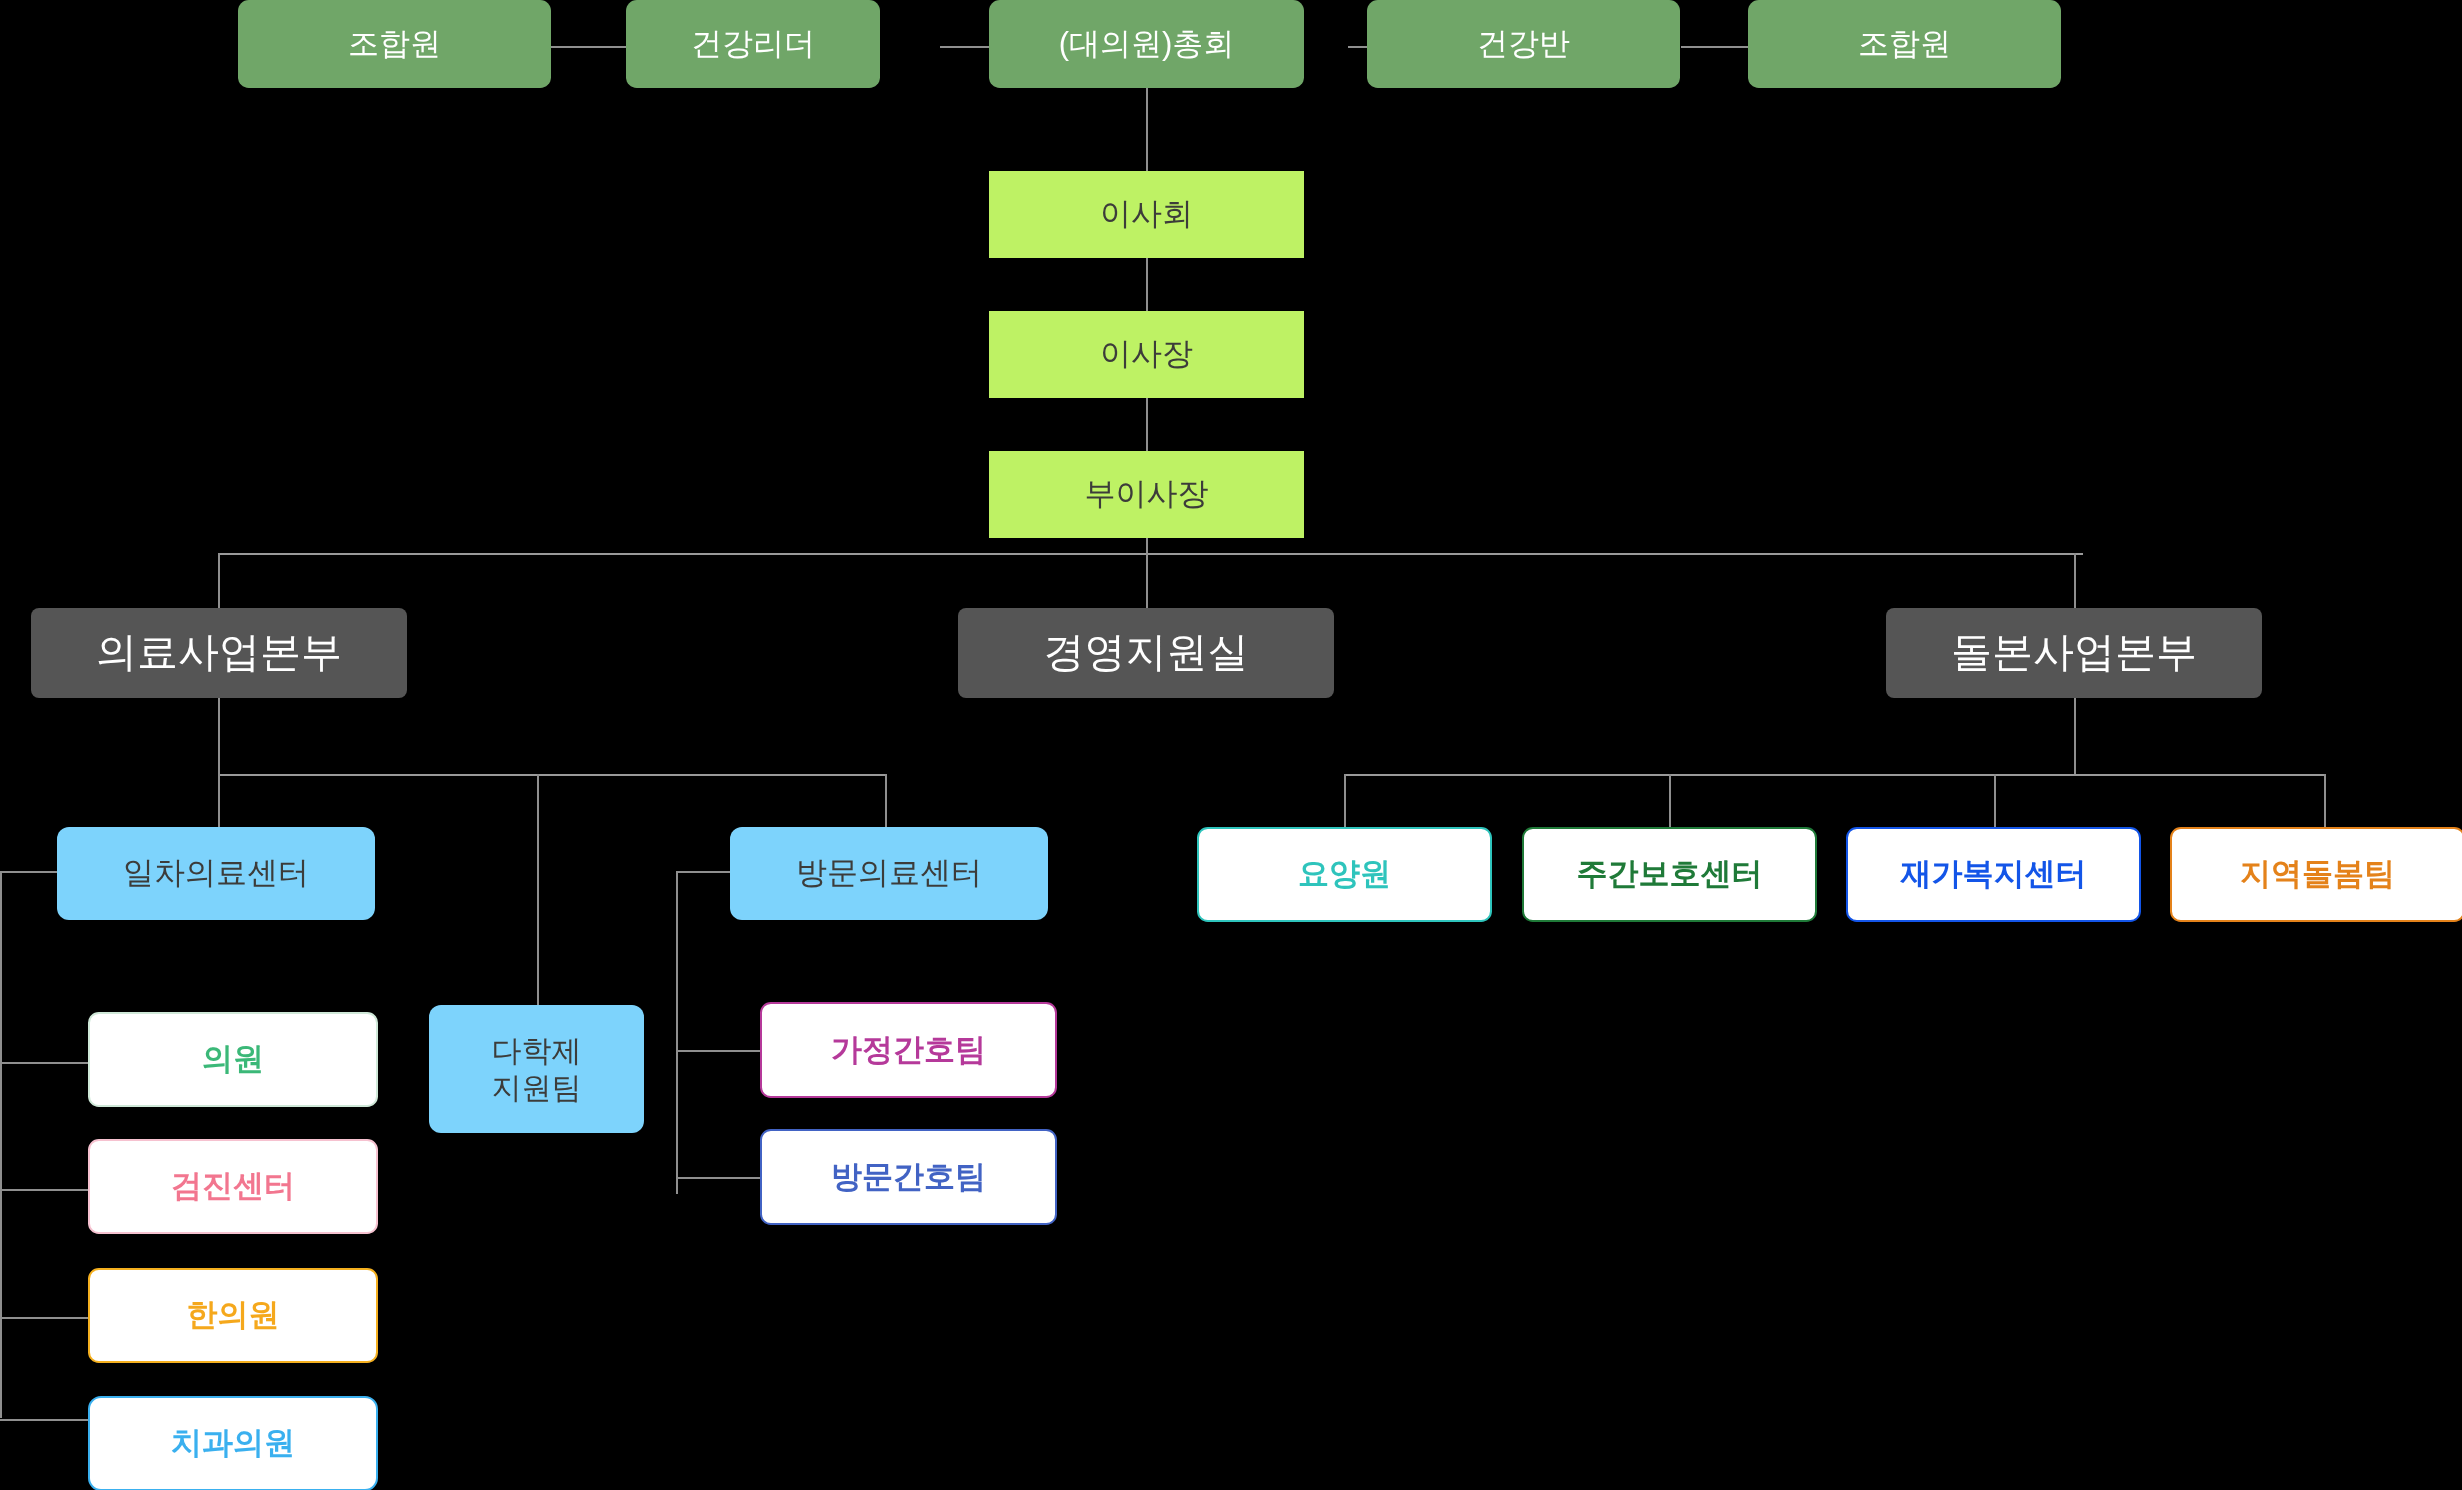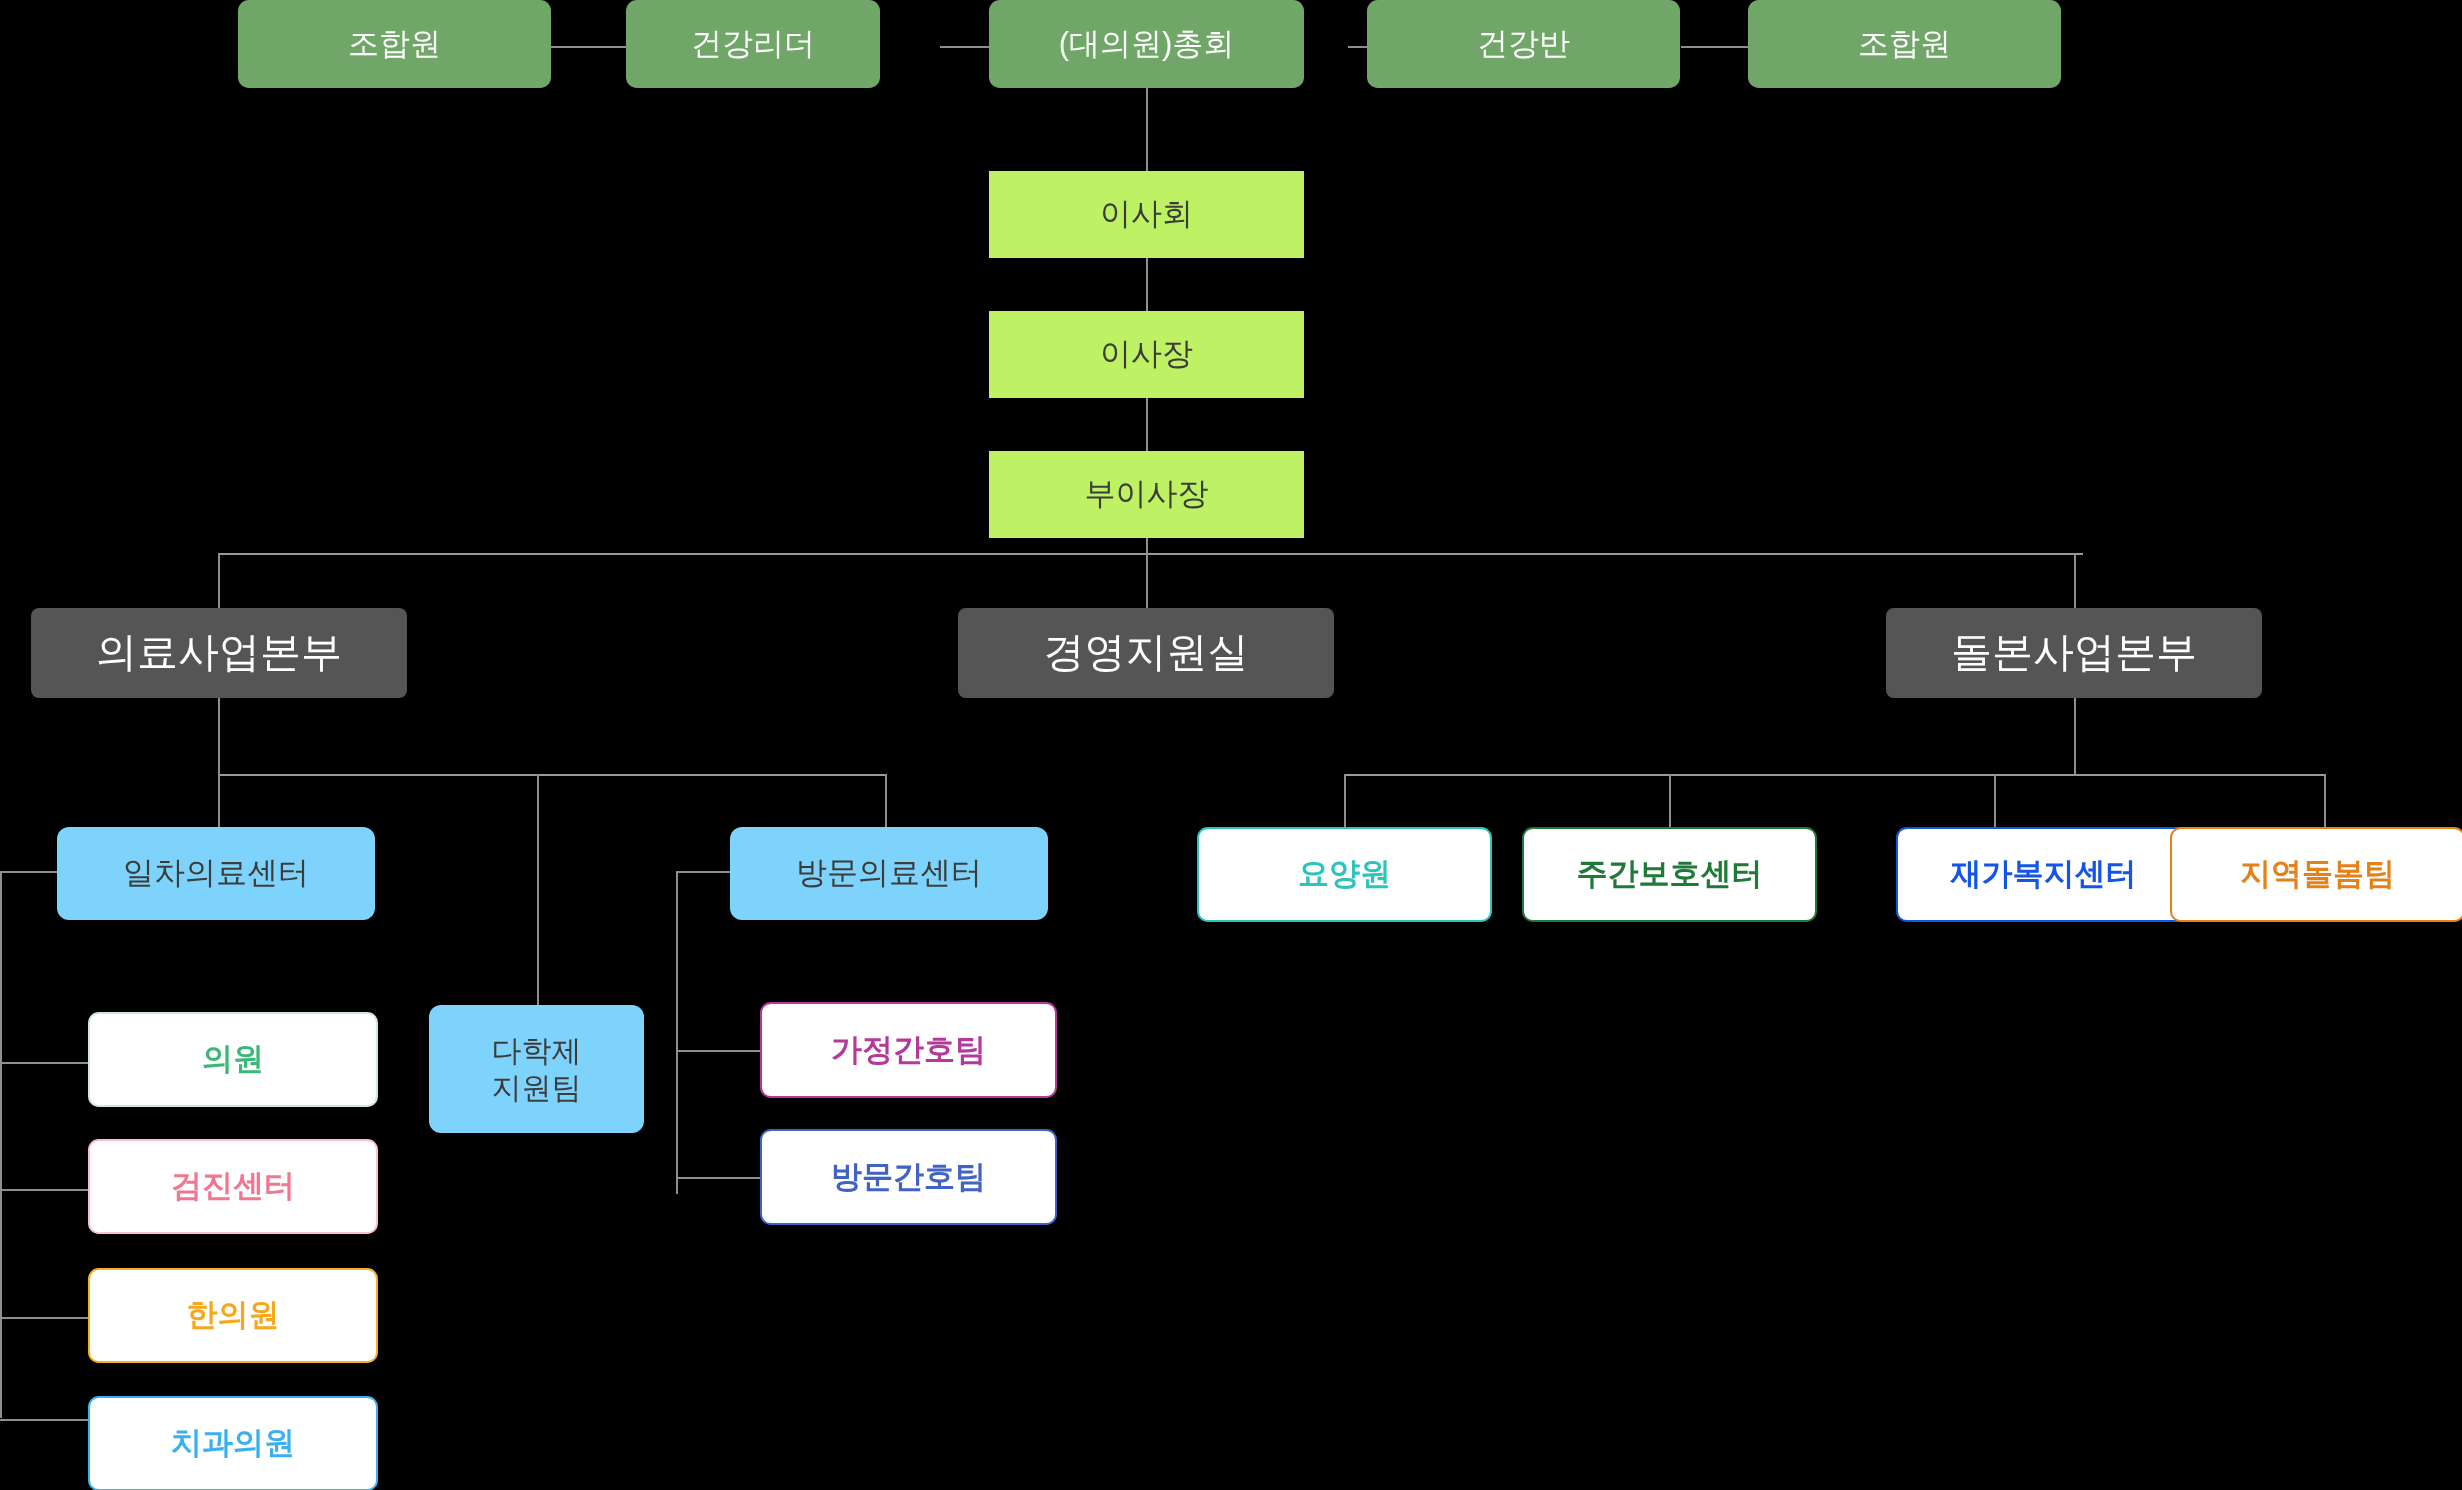--- a/index.html
+++ b/index.html
@@ -178,38 +178,38 @@
 
   <div class="node outlined" style="left:88px; top:1012px; width:290px; height:95px; border-color:#cfe8d8; color:#3bb878;">
     <span>의원</span>
   </div>
   <div class="node outlined" style="left:88px; top:1139px; width:290px; height:95px; border-color:#f6c2d0; color:#f2768f;">
     <span>검진센터</span>
   </div>
   <div class="node outlined" style="left:88px; top:1268px; width:290px; height:95px; border-color:#f5b01f; color:#f5a81c;">
     <span>한의원</span>
   </div>
-  <div class="node outlined" style="left:88px; top:1396px; width:290px; height:95px; border-color:#3ab0ef; color:#3ab0ef;">
+  <div class="node outlined" style="left:88px; top:1396px; width:290px; height:95px; border-color:#3ab0ef; color:#3ab0ef;border-radius:13px;">
     <span>치과의원</span>
   </div>
 
   <div class="node outlined" style="left:760px; top:1002px; width:297px; height:96px; border-color:#b5399a; color:#b5399a;">
     <span>가정간호팀</span>
   </div>
   <div class="node outlined" style="left:760px; top:1129px; width:297px; height:96px; border-color:#4263c4; color:#4263c4;">
     <span>방문간호팀</span>
   </div>
 
   <div class="node outlined" style="left:1197px; top:827px; width:295px; height:95px; border-color:#2ec4bc; color:#2ec4bc;">
     <span>요양원</span>
   </div>
   <div class="node outlined" style="left:1522px; top:827px; width:295px; height:95px; border-color:#1f7a38; color:#1f7a38;">
     <span>주간보호센터</span>
   </div>
-  <div class="node outlined" style="left:1896px; top:827px; width:295px; height:95px; border-color:#1355e8; color:#1355e8;">
+  <div class="node outlined" style="left:1846px; top:827px; width:295px; height:95px; border-color:#1355e8; color:#1355e8;">
     <span>재가복지센터</span>
   </div>
   <div class="node outlined" style="left:2170px; top:827px; width:295px; height:95px; border-color:#e4821a; color:#e4821a;">
     <span>지역돌봄팀</span>
   </div>
 
 </div>
 
 
 </body></html>

